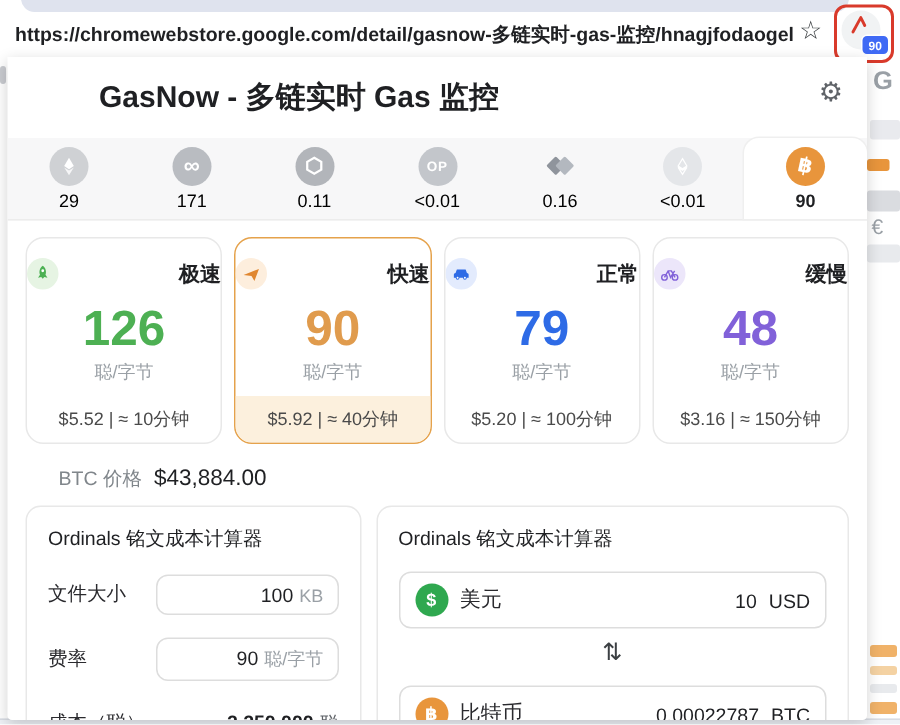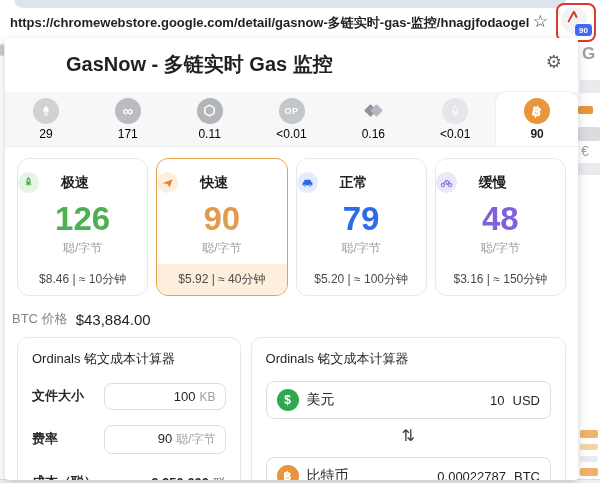--- a/index.html
+++ b/index.html
@@ -60,50 +60,50 @@
   .btc-glyph { display:inline-block; transform:rotate(12deg); font-size:14px; }
   .zk-d { display:inline-block; width:9px; height:9px; transform:rotate(45deg); border-radius:1px; }
   .zk-a { background:#8f949c; margin-right:-3px; }
   .zk-b { background:#b3b8bf; }
 
   
   .cards { display:flex; gap:8px; padding:11px 12px 4px; }
   .card { flex:1; border:1px solid #e8e8e8; border-radius:12px; text-align:center;
     overflow:hidden; cursor:pointer; background:#fff; }
   .card.selected { border-color:#e5a24b; }
-  .card-head { display:flex; align-items:center; justify-content:flex-start; gap:22px; margin-top:13px; }
+  .card-head { display:flex; align-items:center; justify-content:space-between; gap:2px; margin-top:13px; }
   .card-ico { width:21px; height:21px; border-radius:50%; display:flex; align-items:center;
     justify-content:center; }
   .i-green  { background:#e6f4e3; }
   .i-orange { background:#fdeedd; }
   .i-blue   { background:#e3ebfd; }
   .i-purple { background:#ece6fa; }
   .card-label { font-size:14px; font-weight:600; color:#1f2023; }
   .card-value { font-size:33px; font-weight:700; margin:7px 0 2px; }
   .v-green  { color:#4db053; }
   .v-orange { color:#e09b4d; }
   .v-blue   { color:#2e6be6; }
   .v-purple { color:#8161d9; }
   .card-unit { font-size:12px; color:#9aa0a6; margin-bottom:7px; }
   .card-footer { font-size:12px; color:#4a4a4a; padding:7px 2px; }
   .card.selected .card-footer { background:#fcf0dd; }
 
   
-  .btc-price { display:flex; align-items:flex-end; gap:8px; padding:10px 7px 7px; }
+  .btc-price { display:flex; align-items:flex-start; gap:8px; padding:10px 34px 7px; }
   .btc-price-label { font-size:13px; color:#80868b; }
   .btc-price-value { font-size:15px; font-weight:400; color:#1f2023; }
 
   
   .panels { display:flex; gap:10px; padding:2px 12px 0; align-items:flex-start; }
   .panel { flex:1; border:1px solid #e8e8e8; border-radius:10px; padding:12px 14px 16px;
     background:#fff; min-height:180px; }
   .panel-title { font-size:13px; color:#1f2023; }
   .form-row { display:flex; align-items:center; justify-content:space-between; margin-top:13px;
     min-height:30px; }
-  .form-label { font-size:13px; font-weight:700; color:#2a2a2e; }
+  .form-label { font-size:13px; font-weight:400; color:#2a2a2e; }
   .input-box { width:122px; border:1px solid #ddd; border-radius:8px; padding:5px 9px;
     display:flex; align-items:baseline; justify-content:flex-end; gap:4px; background:#fff; }
   .input-box input { border:none; outline:none; width:100%; text-align:right; font-size:13px;
     color:#1f2023; font-family:inherit; background:transparent; }
   .unit { font-size:12px; color:#9aa0a6; white-space:nowrap; }
   .static-val { font-size:13px; font-weight:600; color:#1f2023; }
   .static-unit { font-size:12px; color:#5f6368; }
 
   .conv-box { border:1px solid #ddd; border-radius:8px; padding:7px 10px; display:flex;
     align-items:center; gap:8px; margin-top:13px; background:#fff; }
@@ -216,21 +216,21 @@
           <span class="card-ico i-green">
             <svg width="13" height="13" viewBox="0 0 24 24">
                 <path d="M12 2c3.5 2.5 5 6.8 3.4 11.2l2.4 3.6-3.9-.9-1.9 2.4-1.9-2.4-3.9.9 2.4-3.6C7 8.8 8.5 4.5 12 2z" fill="#4db053"></path>
                 <circle cx="12" cy="8.3" r="1.7" fill="#fff"></circle>
               </svg>
           </span>
           <span class="card-label">极速</span>
         </div>
         <div class="card-value v-green">126</div>
         <div class="card-unit">聪/字节</div>
-        <div class="card-footer">$8.46 | ≈ 10分钟</div>
+        <div class="card-footer">$5.52 | ≈ 10分钟</div>
       </div>
 
       <div class="card selected">
         <div class="card-head">
           <span class="card-ico i-orange">
             <svg width="13" height="13" viewBox="0 0 24 24">
                 <path d="M2.5 13.5l19-7.5-5.6 15-3.6-6.2-9.8-1.3z" fill="#e0862f"></path>
               </svg>
           </span>
           <span class="card-label">快速</span>

